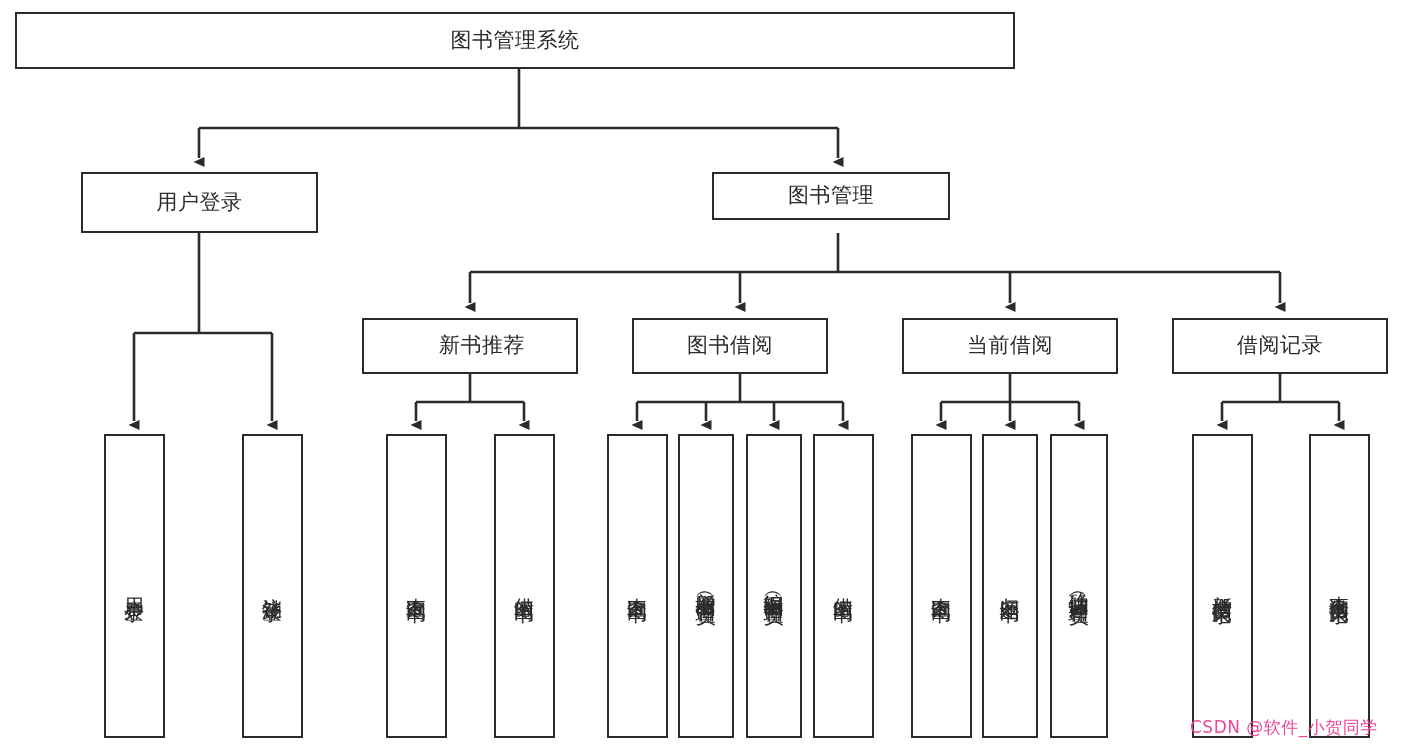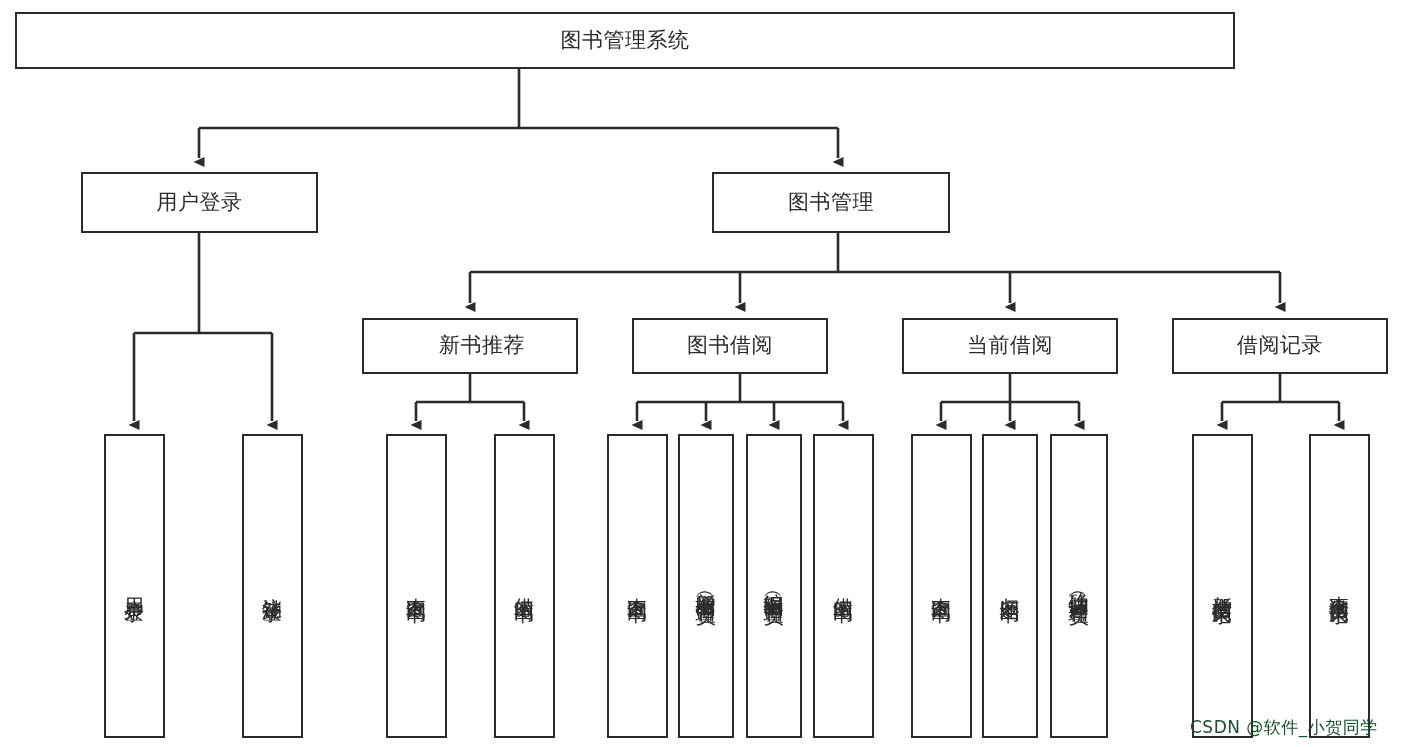--- a/index.html
+++ b/index.html
@@ -55,21 +55,21 @@
   }
   .node.vert .node-label {
     writing-mode: vertical-rl;
     text-orientation: upright;
     font-size: 20px;
     letter-spacing: 2px;
     line-height: 1.0;
   }
   .watermark {
     position: absolute;
-    color: #14532d;
+    color: #ec4899;
     font-size: 17px;
     letter-spacing: 0.5px;
     white-space: nowrap;
     user-select: none;
   }
 </style>
 </head>
 <body>
 
 <div id="canvas">
@@ -130,29 +130,29 @@
     </g>
 
     <g stroke="#2b2b2b" stroke-width="2.6" fill="none">
       <path d="M1280,374 L1280,402"></path>
       <path d="M1222,402 L1339,402"></path>
       <path d="M1222,402 L1222,421" marker-end="url(#arrow)"></path>
       <path d="M1339,402 L1339,421" marker-end="url(#arrow)"></path>
     </g>
   </svg>
 
-  <div class="node root" style="left:15px; top:12px; width:1220px; height:57px;">
+  <div class="node root" style="left:15px; top:12px; width:1000px; height:57px;">
     <span class="node-label">图书管理系统</span>
   </div>
 
   <div class="node horiz" style="left:81px; top:172px; width:237px; height:61px;">
     <span class="node-label">用户登录</span>
   </div>
 
-  <div class="node horiz" style="left:712px; top:172px; width:238px; height:61px;">
+  <div class="node horiz" style="left:712px; top:172px; width:238px; height:48px;">
     <span class="node-label">图书管理</span>
   </div>
 
   <div class="node horiz" style="left:362px; top:318px; width:216px; height:56px;padding-left:24px;">
     <span class="node-label">新书推荐</span>
   </div>
 
   <div class="node horiz" style="left:632px; top:318px; width:196px; height:56px;">
     <span class="node-label">图书借阅</span>
   </div>

